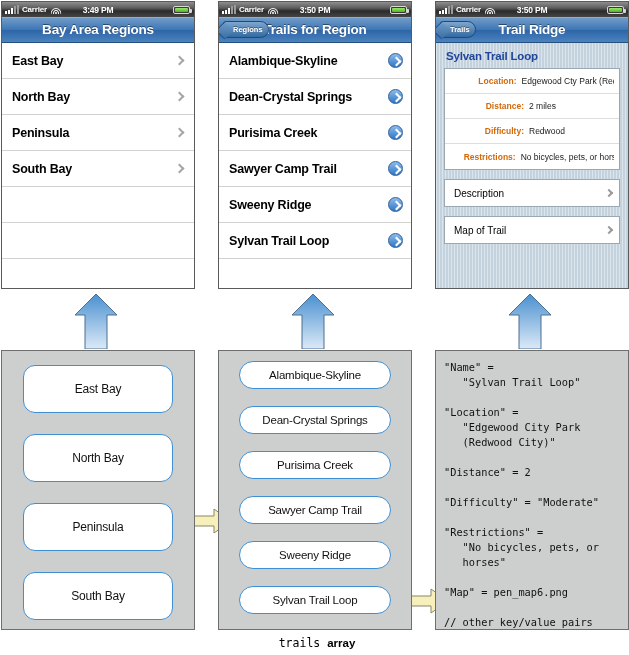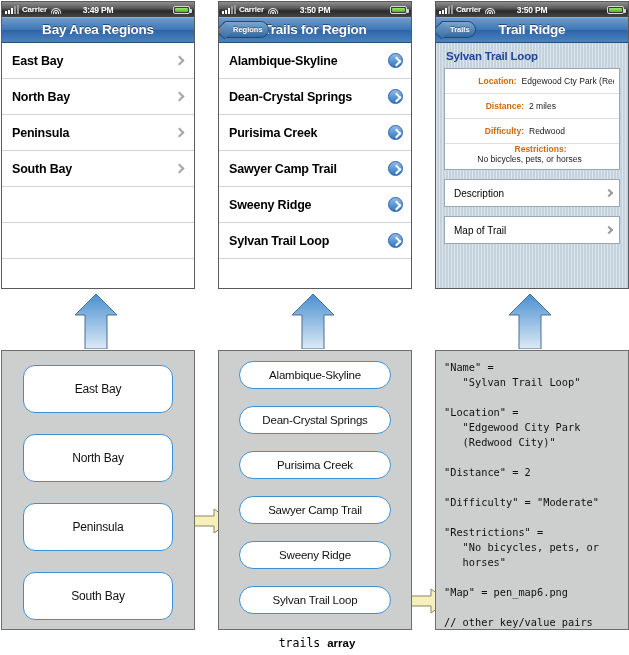--- a/index.html
+++ b/index.html
@@ -142,21 +142,21 @@
   }
   .grp-box {
     background: #fff; border: 1px solid #9aa8b4;
     border-radius: 0; overflow: hidden; margin-bottom: 9px;
   }
   .kvrow {
     height: 25px; display: flex; align-items: center;
     border-bottom: 1px solid #ddd;
     padding-right: 5px;
   }
-  .kvrow:last-child { border-bottom: none; flex-direction: column; }
+  .kvrow:last-child { border-bottom: none; }
   .kvkey {
     width: 84px; text-align: right; padding-right: 5px;
     font-size: 8.5px; font-weight: bold; color: #d2690a;
   }
   .kvval { font-size: 8.5px; color: #1a1a1a; white-space: nowrap; overflow: hidden; }
   .navrow {
     height: 26px; display: flex; align-items: center;
     padding: 0 7px 0 9px; border-bottom: 1px solid #ddd;
   }
   .navrow:last-child { border-bottom: none; }

